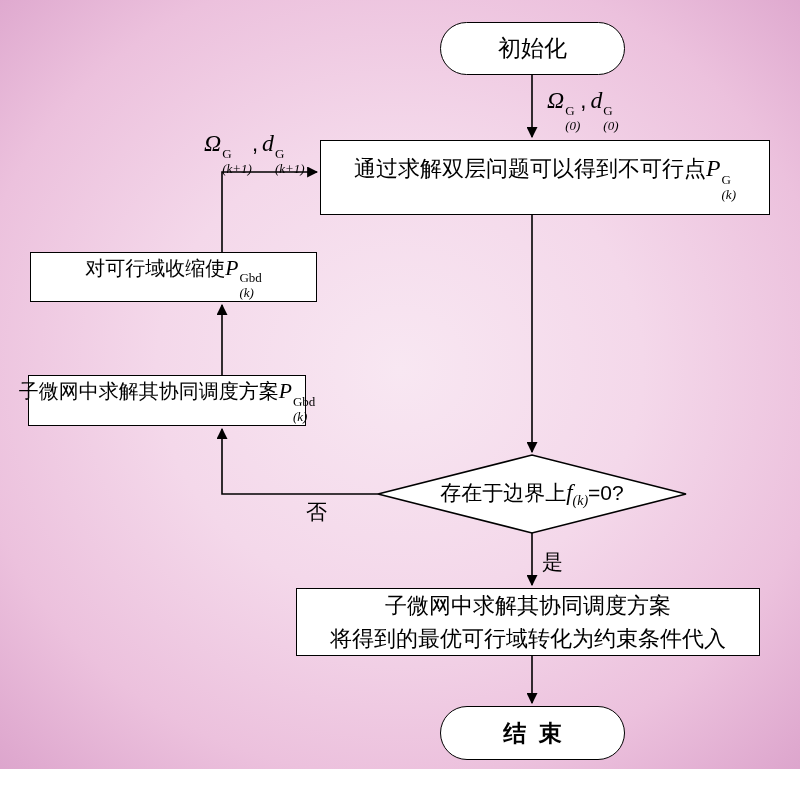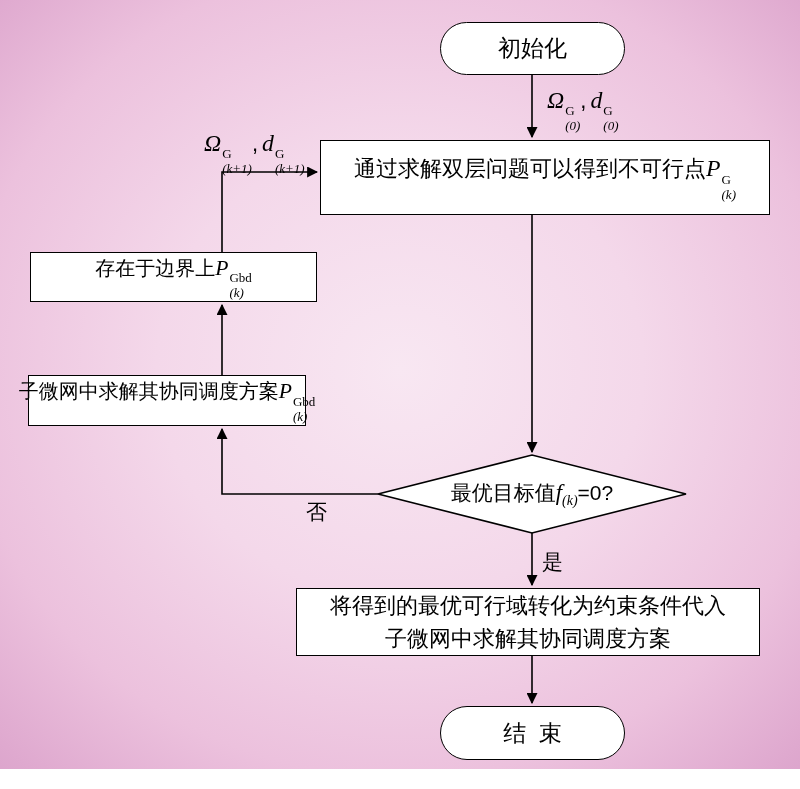--- a/index.html
+++ b/index.html
@@ -86,49 +86,49 @@
   </div>
 
   <div class="node rect" style="left:320px; top:140px; width:450px; height:75px;">
     <span><span>通过求解双层问题可以得到不可行点</span><span class="mvar">P</span><span class="ss">
           <span class="sup">G</span>
           <span class="sub">(k)</span>
         </span></span>
   </div>
 
   <div class="node rect" style="left:30px; top:252px; width:287px; height:50px; font-size:20px;">
-    <span><span>存在于边界上</span><span class="mvar">P</span><span class="ss">
+    <span><span>对可行域收缩使</span><span class="mvar">P</span><span class="ss">
           <span class="sup">Gbd</span>
           <span class="sub">(k)</span>
         </span></span>
   </div>
 
   <div class="node rect" style="left:28px; top:375px; width:278px; height:51px; font-size:20px;">
     <span><span>子微网中求解其协同调度方案</span><span class="mvar">P</span><span class="ss">
           <span class="sup">Gbd</span>
           <span class="sub">(k)</span>
         </span></span>
   </div>
 
   <div class="diamond-text" style="left:400px; top:470px; width:264px; height:48px;">
-    <span><span>最优目标值</span><span class="mvar">f</span><span class="subonly">(k)</span><span>=0?</span></span>
+    <span><span>存在于边界上</span><span class="mvar">f</span><span class="subonly">(k)</span><span>=0?</span></span>
   </div>
 
   <div class="edge-label" style="left:306px; top:498px;">
     <span>否</span>
   </div>
 
   <div class="edge-label" style="left:542px; top:548px;">
     <span>是</span>
   </div>
 
   <div class="node rect multiline" style="left:296px; top:588px; width:464px; height:68px;">
     <div>
+      <div>子微网中求解其协同调度方案</div>
       <div>将得到的最优可行域转化为约束条件代入</div>
-      <div>子微网中求解其协同调度方案</div>
     </div>
   </div>
 
-  <div class="node stadium" style="left:440px; top:706px; width:185px; height:54px;">
+  <div class="node stadium" style="left:440px; top:706px; width:185px; height:54px;font-weight:bold;">
     <span class="spaced">结束</span>
   </div>
 
 </div>
 
 </body></html>

